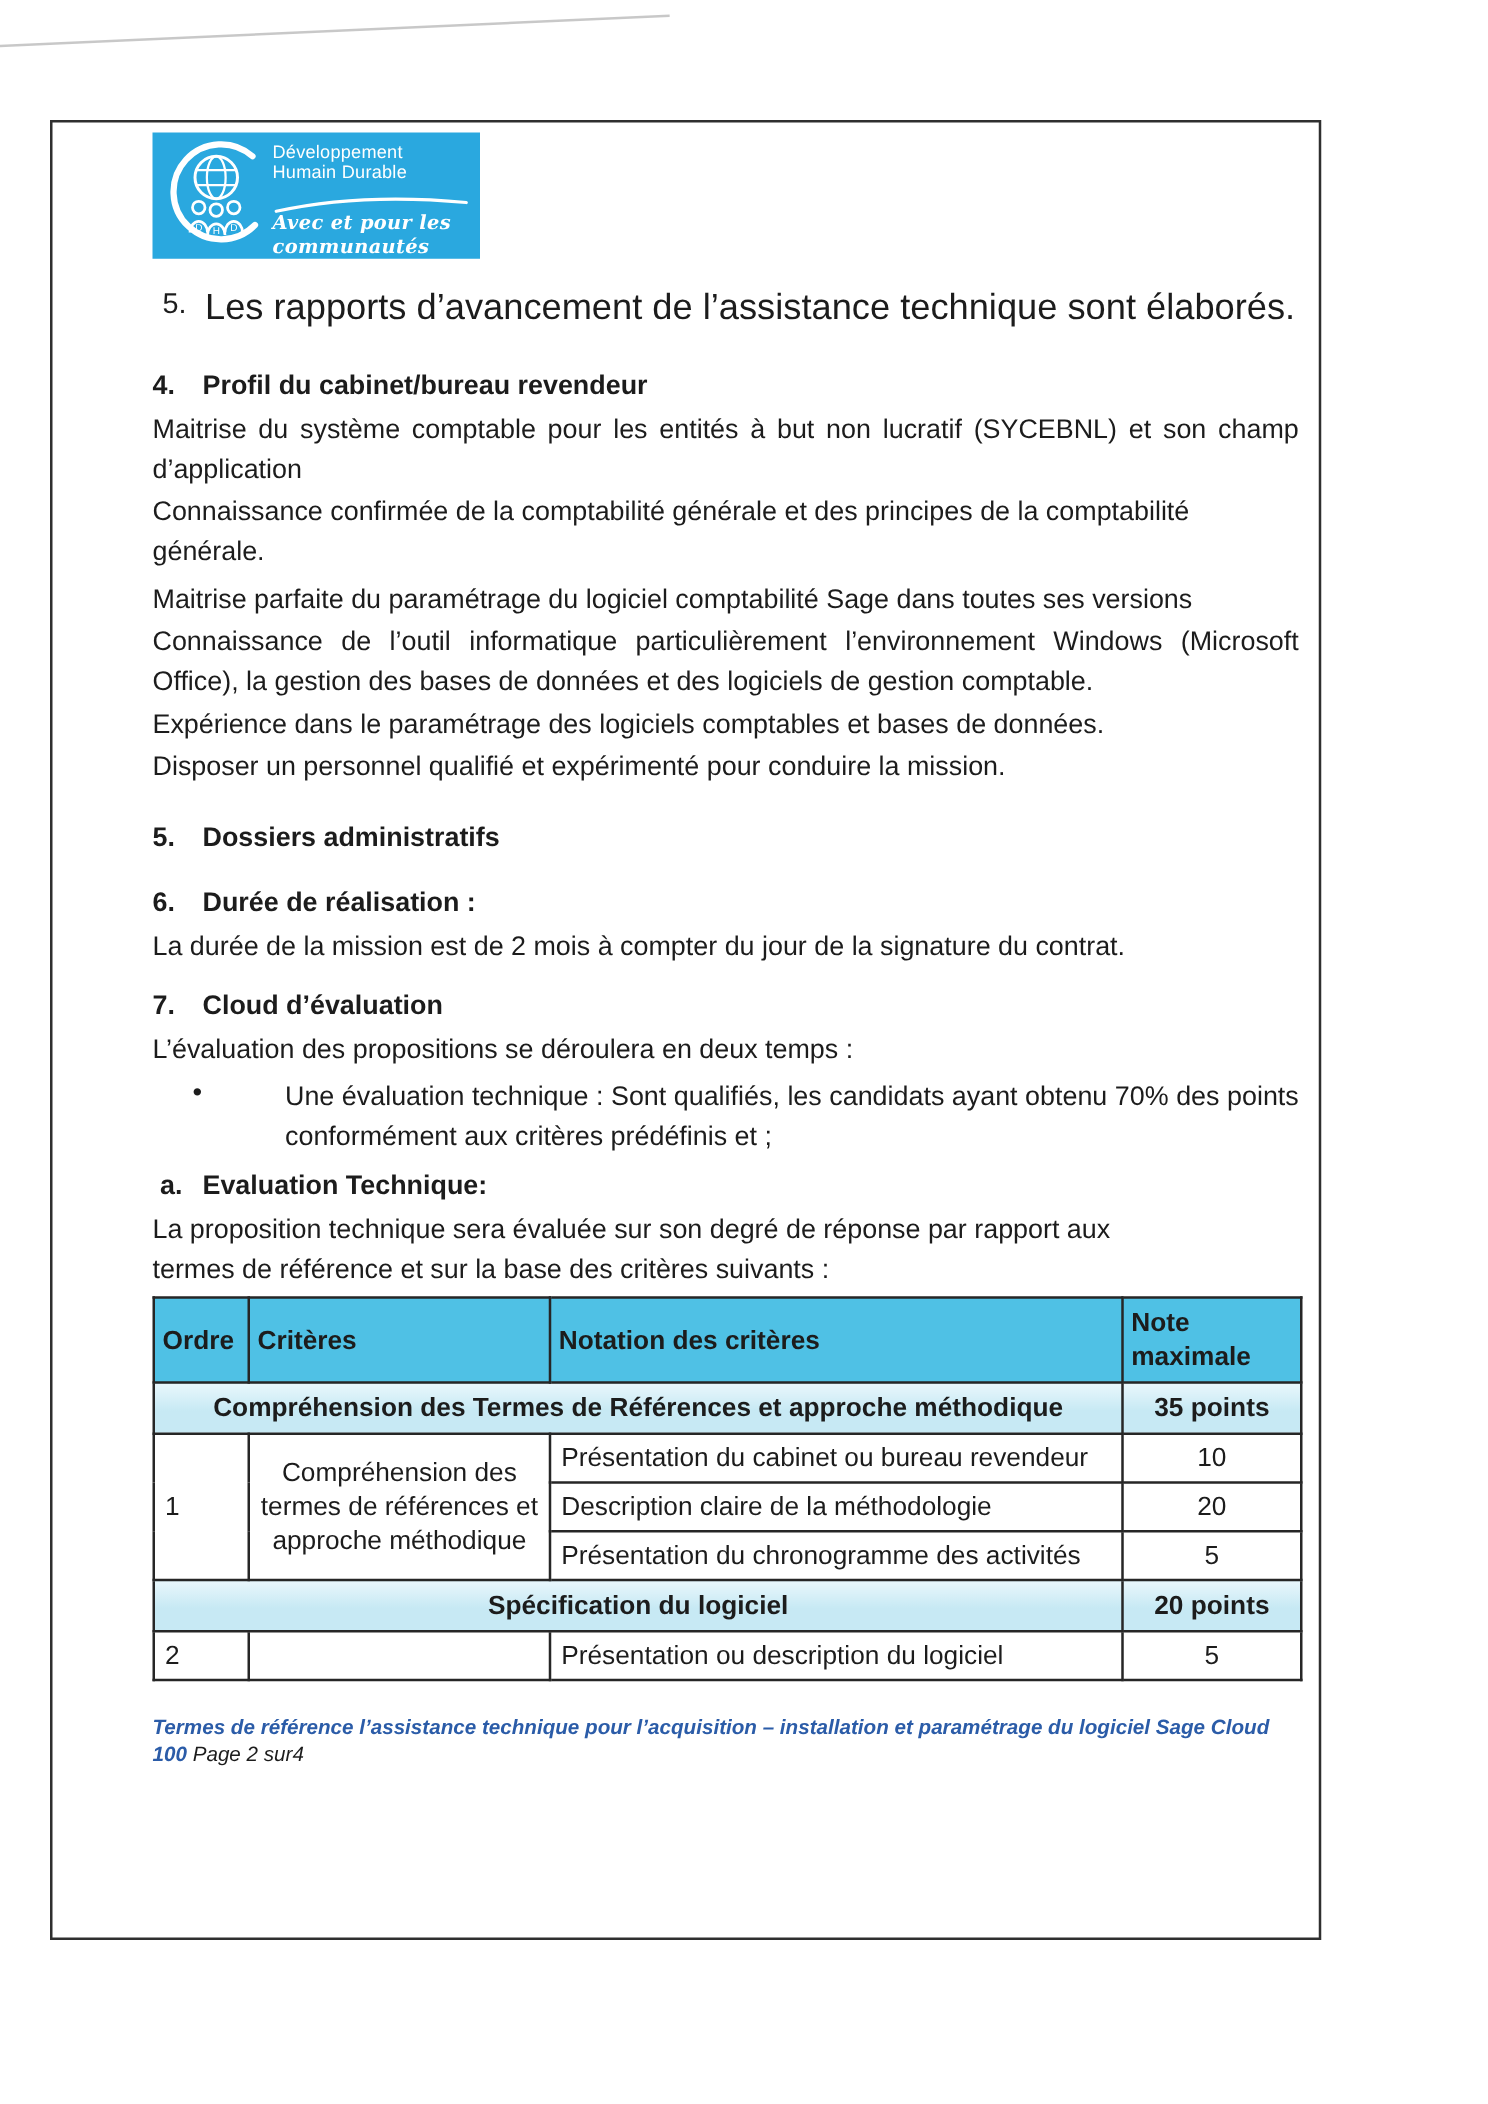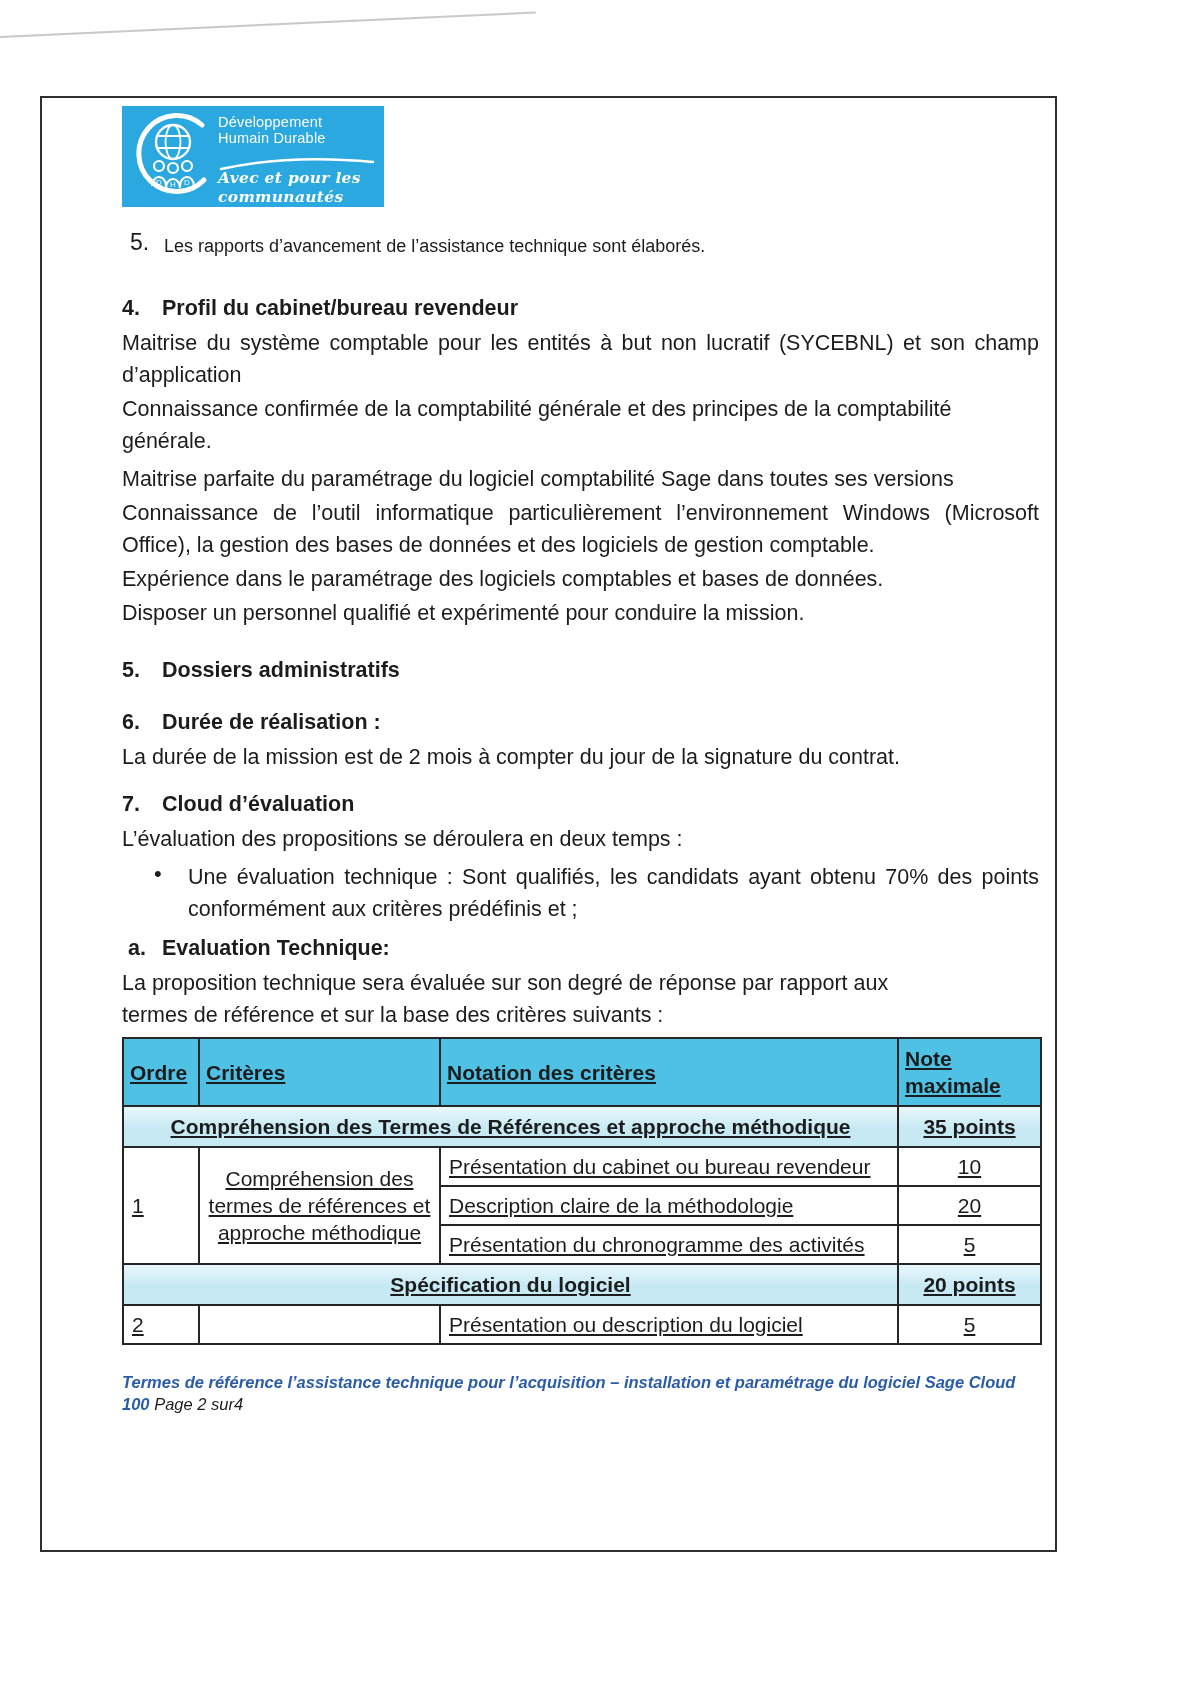--- a/index.html
+++ b/index.html
@@ -34,43 +34,42 @@
   }
   .unhcr{ display:flex; align-items:flex-start; margin-right:40px; margin-top:6px; }
   .unhcr-text{ display:flex; flex-direction:column; margin-left:6px; }
   .unhcr-word{
     color:#1C79C0; font-weight:bold; font-size:47px; line-height:44px; letter-spacing:1px;
   }
   .unhcr-sub{ color:#1C79C0; font-weight:bold; font-size:17px; line-height:21px; }
   
   .li5{ display:flex; margin-top:22px; margin-left:8px; }
   .li5 .num{ font-size:23px; width:34px; }
-  .li5 .txt{ font-size:18px; line-height:30px; padding-top:2px; }
+  .li5 .txt{ font-size:29px; line-height:30px; padding-top:2px; }
   .heading{ display:flex; font-weight:bold; font-size:21.5px; line-height:30px; }
   .heading .hnum{ width:40px; flex:0 0 40px; }
   .heading.sub .hnum{ width:34px; flex:0 0 34px; margin-left:6px; }
   .p{ font-size:21.5px; line-height:32px; margin:0; }
   .just{ text-align:justify; }
   .mt-h4{ margin-top:32px; } .mt-p1{ margin-top:2px; } .mt-p2{ margin-top:4px; }
   .mt-p3{ margin-top:6px; } .mt-std{ margin-top:2px; }
   .mt-h5{ margin-top:26px; } .mt-s5p{ margin-top:6px; }
   .mt-h6{ margin-top:22px; } .mt-s6p{ margin-top:4px; }
   .mt-h7{ margin-top:16px; } .mt-intro{ margin-top:4px; }
   .mt-b1{ margin-top:6px; } .mt-b2{ margin-top:2px; }
   .mt-ha{ margin-top:8px; } .mt-sap{ margin-top:4px; }
-  .bullet{ display:flex; }
+  .bullet{ display:flex;gap:40px; }
   .bullet .dot{ flex:0 0 34px; margin-left:32px; text-align:left; }
   .bullet .dot::before{ content:"•"; font-size:22px; }
   .bullet .btxt{ flex:1; }
   .narrow{ max-width:800px; }
   
   table.eval{
     border-collapse:collapse; margin-top:6px; width:918px; table-layout:fixed;
     font-size:21px;
-    text-decoration:underline;
   }
   table.eval col.c1{ width:76px; } table.eval col.c2{ width:241px; }
   table.eval col.c3{ width:458px; } table.eval col.c4{ width:143px; }
   table.eval td, table.eval th{
     border:2px solid #262626; padding:5px 8px; line-height:27px; vertical-align:middle;
   }
   tr.thead th{
     background:#4FC1E5; font-weight:bold; text-align:left; font-size:21px; padding:6px 6px;
   }
   tr.group td{

